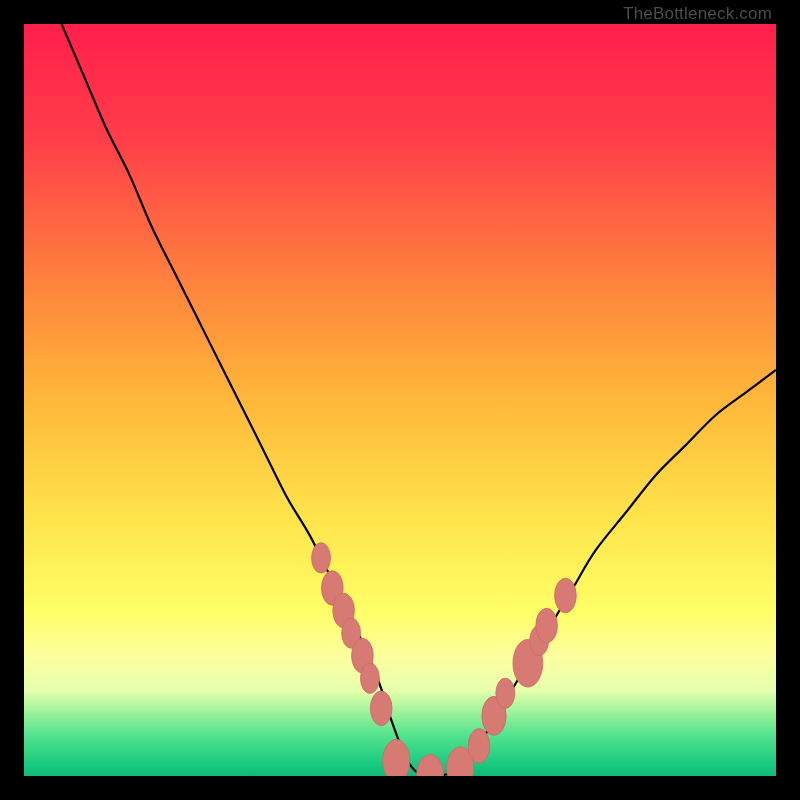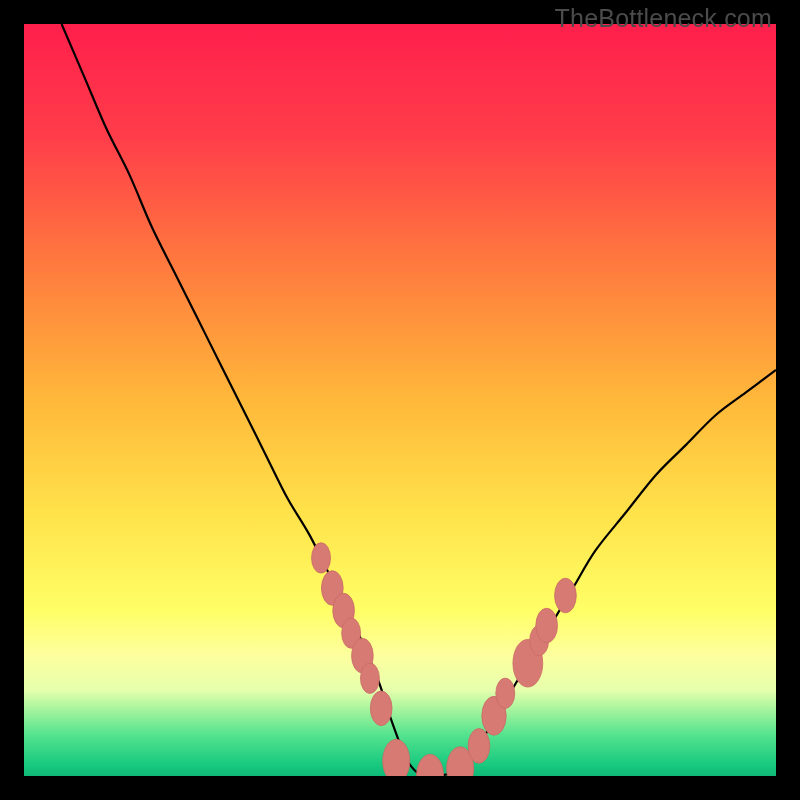--- a/index.html
+++ b/index.html
@@ -24,21 +24,21 @@
     left: 0;
     top: 0;
     width: 752px;
     height: 752px;
   }
   .watermark {
     position: absolute;
     top: 4px;
     right: 28px;
     color: #4b4b4b;
-    font-size: 25px;
+    font-size: 17px;
     font-weight: 500;
     letter-spacing: 0.2px;
   }
   svg { display: block; }
 </style>
 </head>
 <body>
 
 <div class="frame">
   <svg class="plot" width="752" height="752" viewBox="0 0 752 752" preserveAspectRatio="none">

